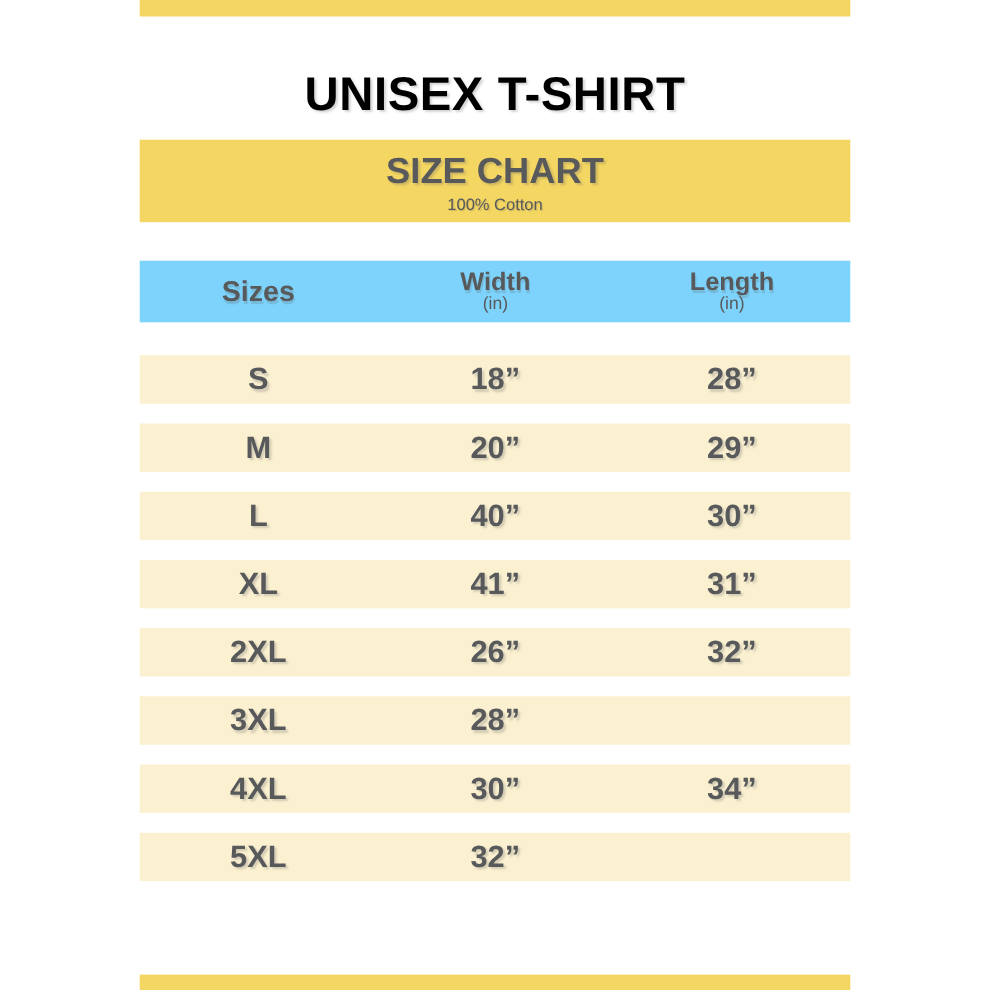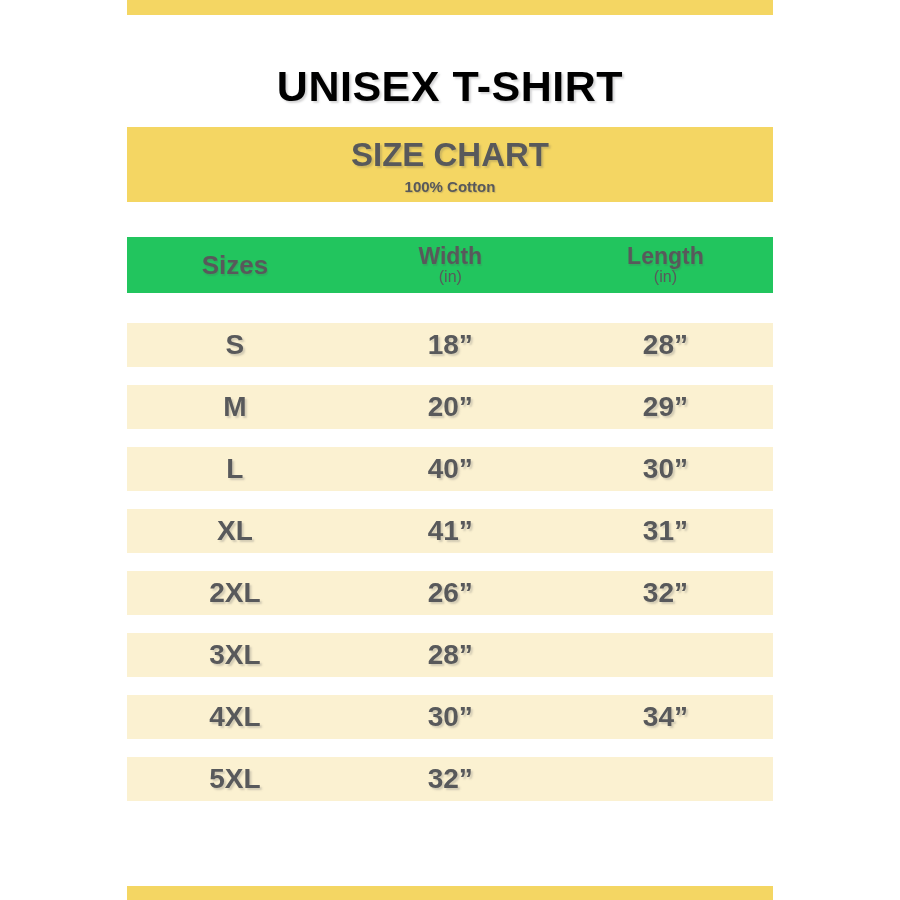--- a/index.html
+++ b/index.html
@@ -44,31 +44,31 @@
     box-sizing: border-box;
   }
   .banner-heading {
     font-size: 33px;
     font-weight: bold;
     line-height: 36px;
     text-shadow: 2px 2px 2px rgba(88,89,91,0.25);
   }
   .banner-sub {
     font-size: 15px;
-    font-weight: bold;
+    font-weight: normal;
     line-height: 18px;
     margin-top: 5px;
     text-shadow: 1px 1px 1px rgba(88,89,91,0.25);
   }
 
   .thead {
     position: absolute;
     left: 127px; top: 237px;
     width: 646px; height: 56px;
-    background: #22c55e;
+    background: #7dd3fc;
     display: grid;
     grid-template-columns: 33.4% 33.3% 33.3%;
     align-items: center;
   }
   .hcell { text-align: center; }
   .hcell .main {
     display: block;
     font-size: 23px;
     font-weight: bold;
     line-height: 24px;

